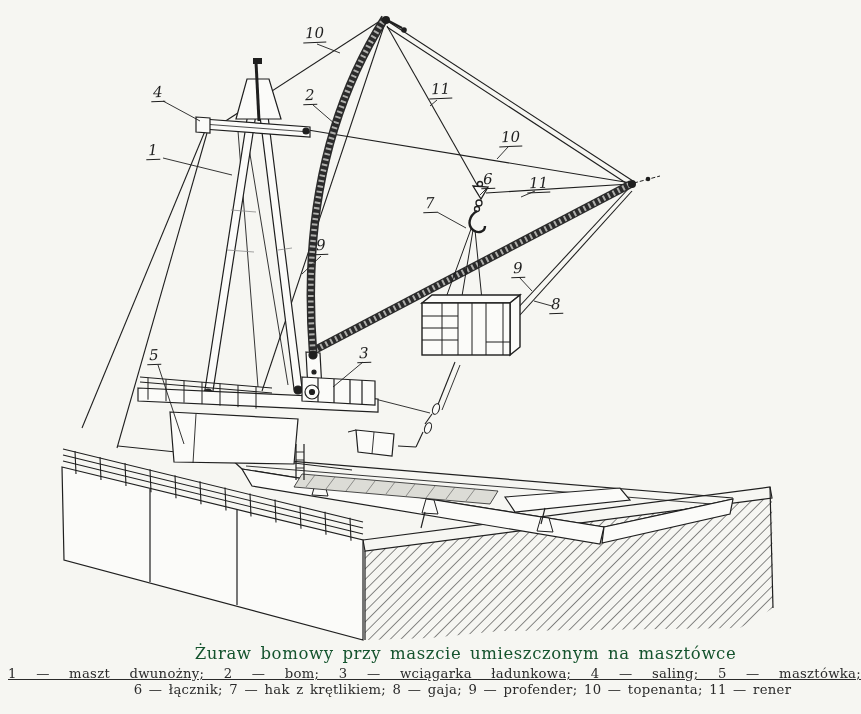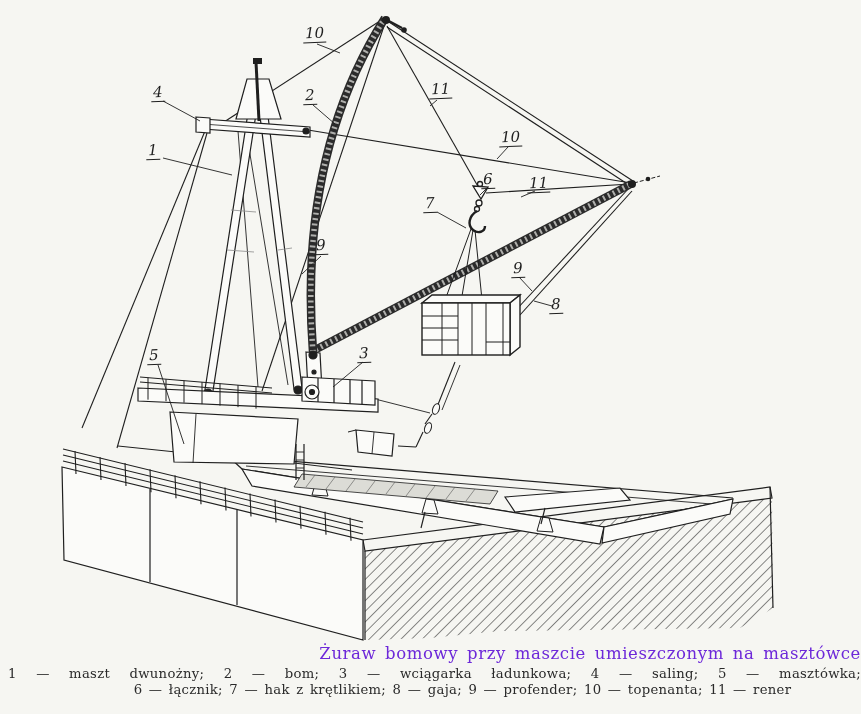--- a/index.html
+++ b/index.html
@@ -3,25 +3,25 @@
 <meta charset="utf-8">
 <style>
   html,body{margin:0;padding:0;background:#e8e8e6;}
   #page{position:relative;width:861px;height:714px;background:#f6f6f2;overflow:hidden;
         font-family:"DejaVu Serif", serif;color:#1f1f1f;}
   #fig{position:absolute;left:0;top:0;}
   .plabel{position:absolute;font-style:italic;font-size:15px;line-height:15px;
           border-bottom:1.3px solid #1f1f1f;padding:0 2px 1px 2px;transform:rotate(-2deg);
           color:#1f1f1f;background:transparent;}
   #captionblock{position:absolute;left:0;top:644px;width:861px;}
-  #caption{width:100%;text-align:right;padding-left:70px;box-sizing:border-box;
-           font-size:16.5px;letter-spacing:0.6px;word-spacing:3px;color:#6d28d9;}
+  #caption{width:100%;text-align:center;padding-left:70px;box-sizing:border-box;
+           font-size:16.5px;letter-spacing:0.6px;word-spacing:3px;color:#14532d;}
   .legendline{width:100%;box-sizing:border-box;font-size:13.2px;color:#2a2a2a;
               letter-spacing:0.3px;word-spacing:2px;}
-  #legend1{padding:3px 0 0 8px;text-align:justify;text-align-last:justify;}
+  #legend1{padding:3px 0 0 8px;text-align:justify;text-align-last:justify;text-decoration:underline;}
   #legend2{padding:1px 0 0 0;text-align:center;margin-left:32px;}
   svg line, svg path, svg polyline{vector-effect:non-scaling-stroke;}
 </style>
 </head>
 <body>
 
 <div id="page">
   <svg id="fig" width="861" height="648" viewBox="0 0 861 648">
     <defs>
       <pattern id="hp" patternUnits="userSpaceOnUse" width="7.5" height="7.5" patternTransform="rotate(45)">

